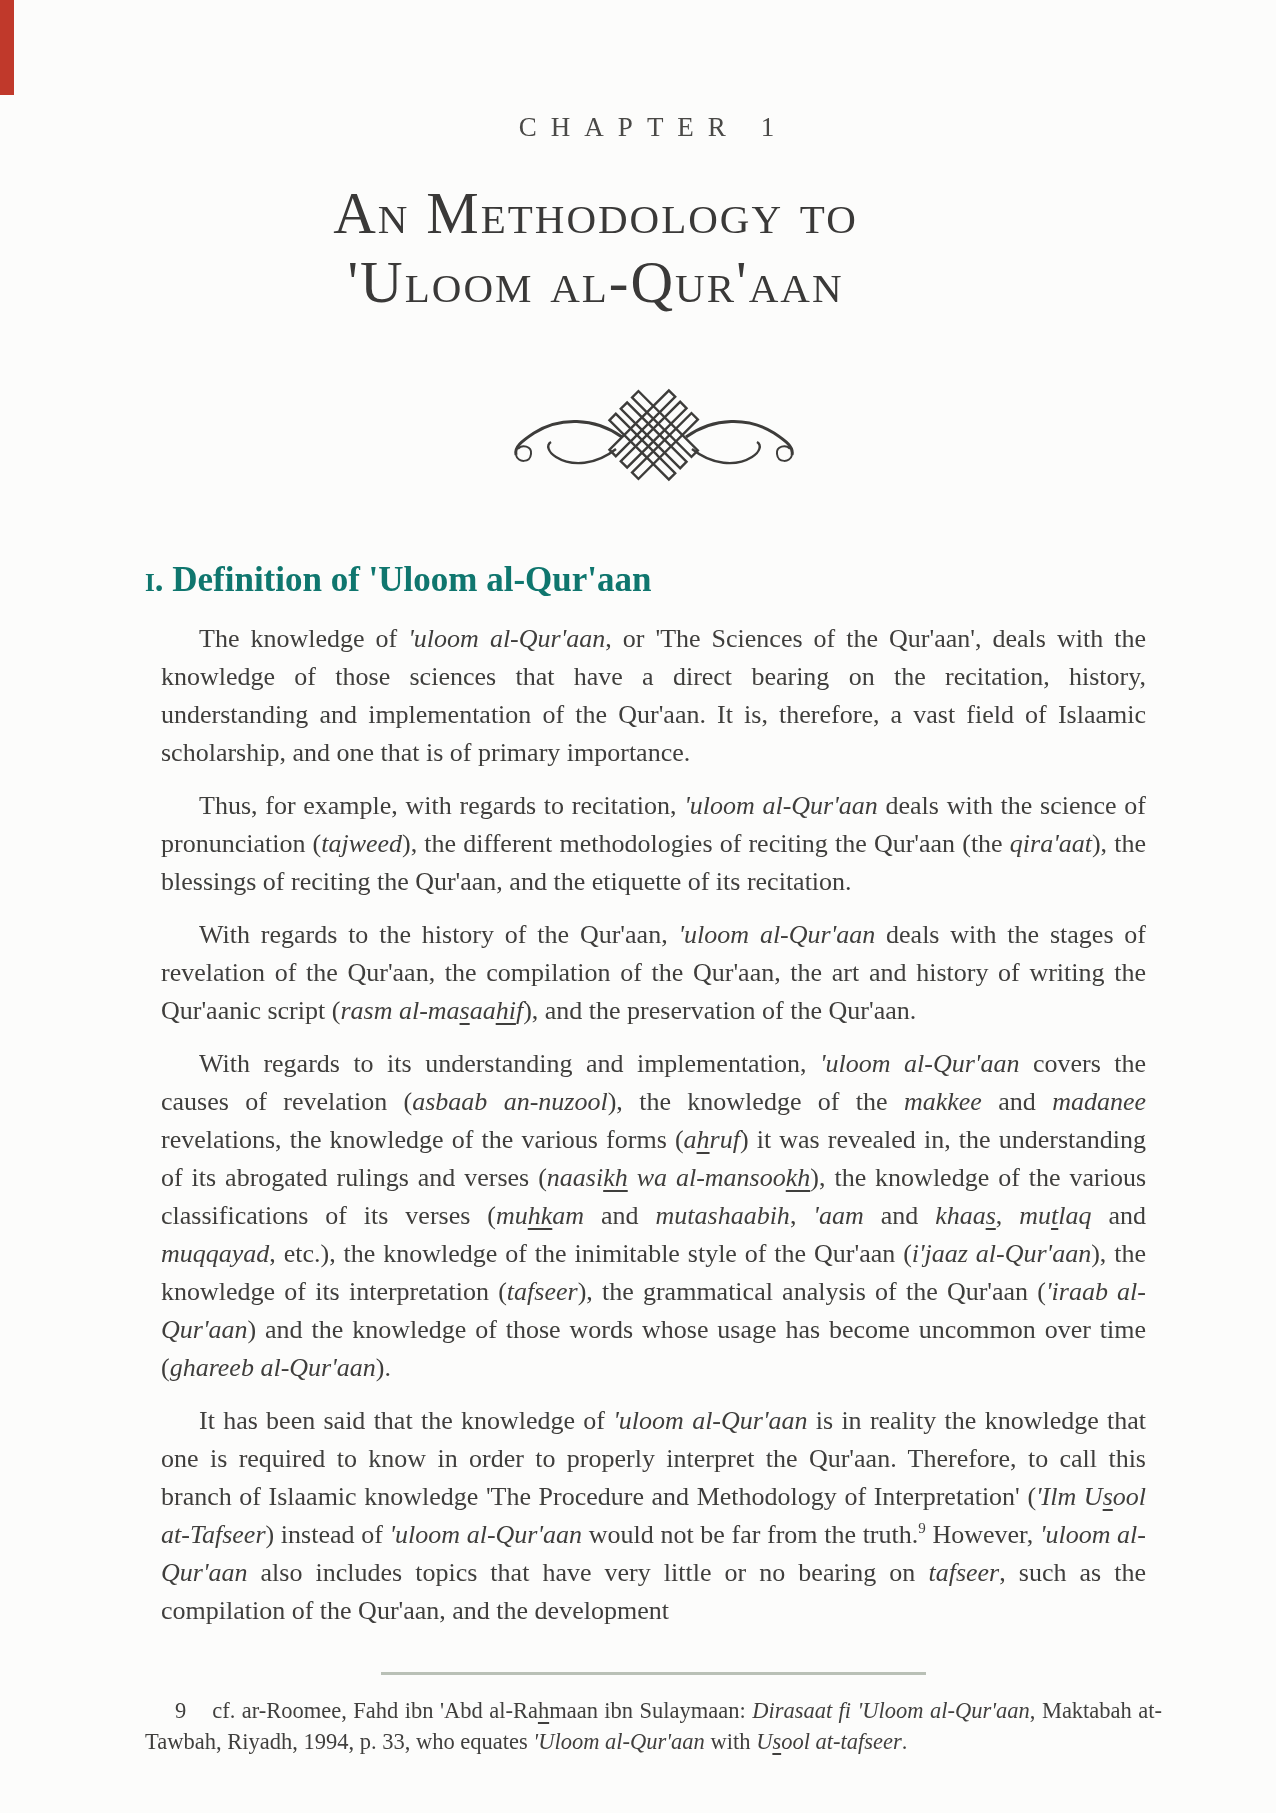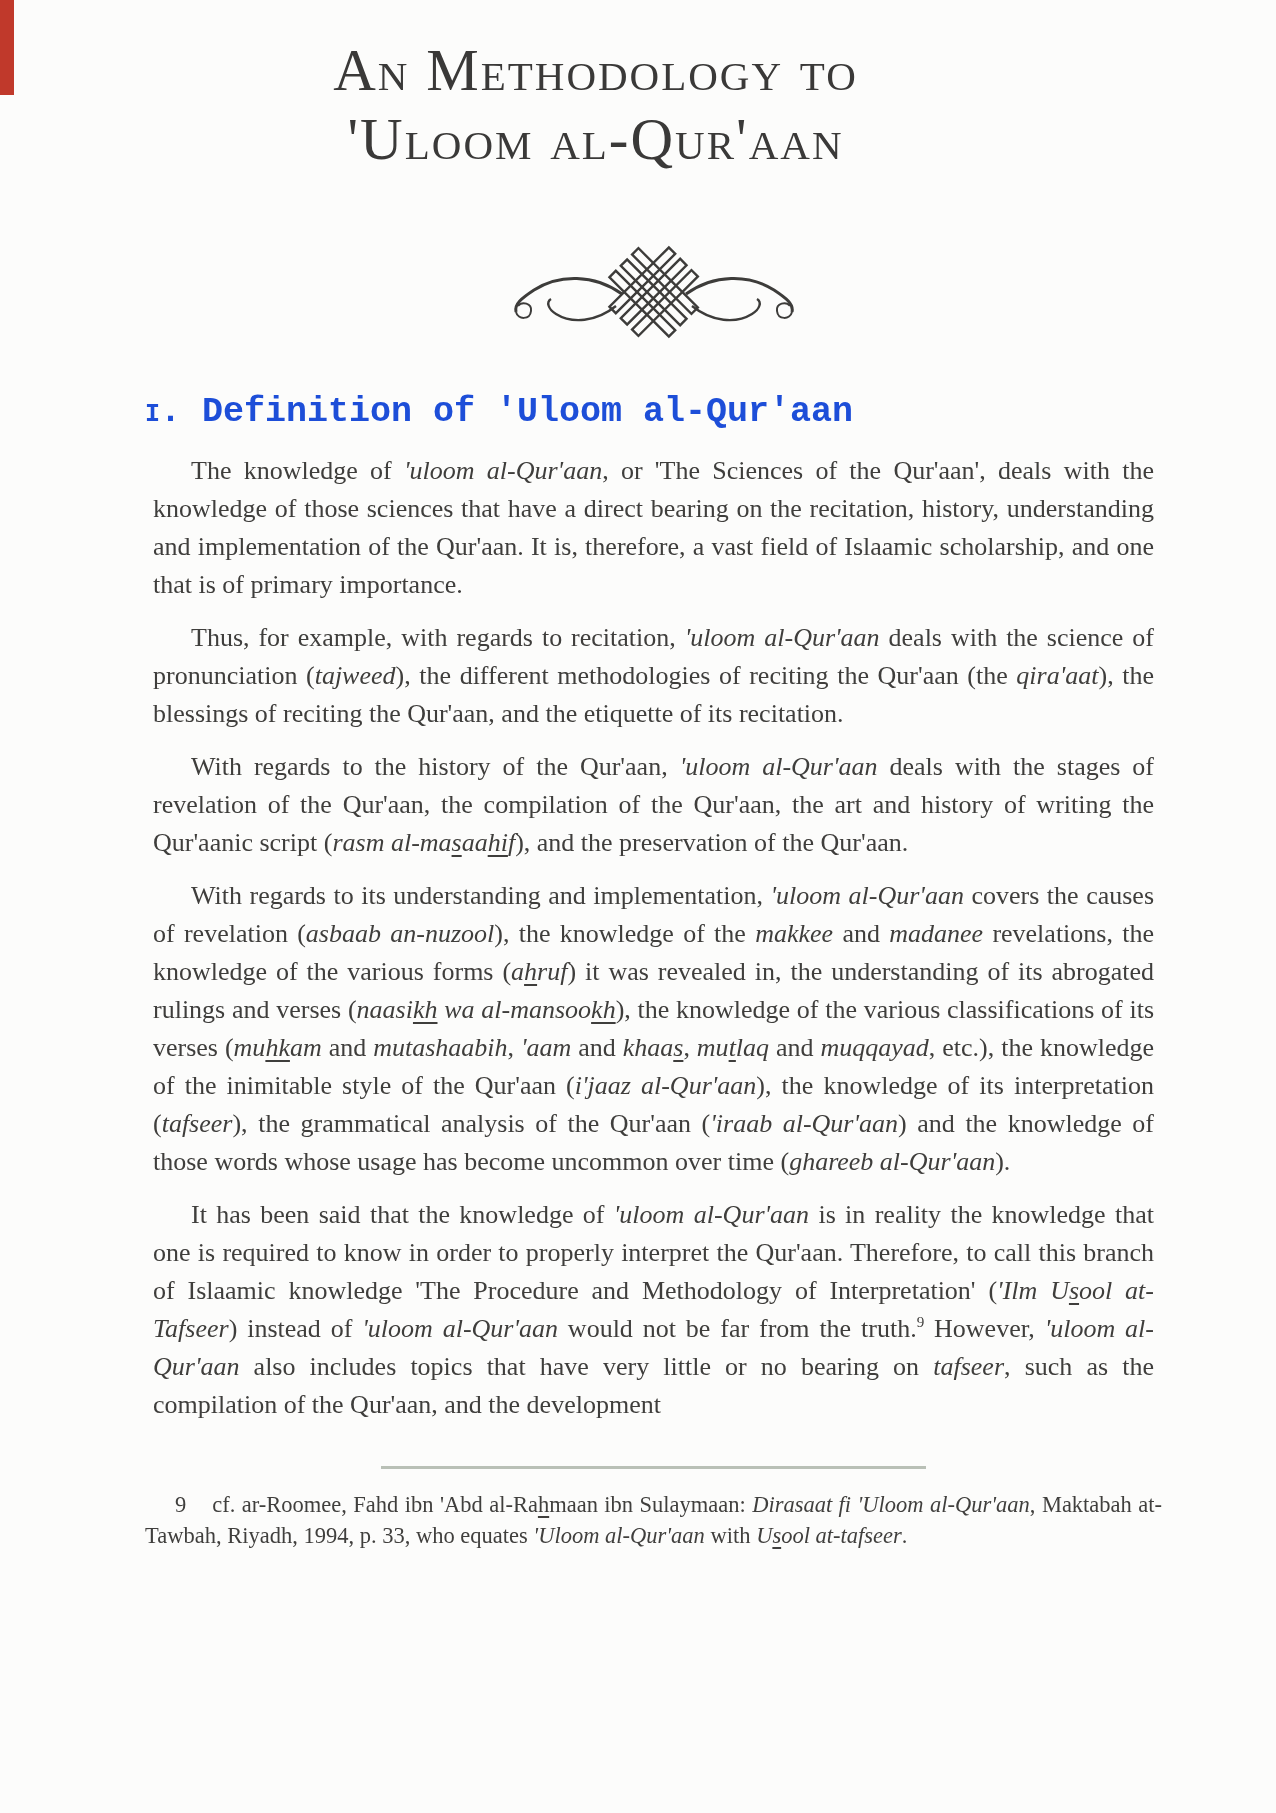--- a/index.html
+++ b/index.html
@@ -34,29 +34,28 @@
     letter-spacing:2px;
     color:#3a3938;
     transform:translateX(-58px);
   }
   .ornament-wrap{
     margin-top:58px;
     text-align:center;
     height:120px;
   }
   .section-heading{
-    margin-top:40px;
+    margin-top:65px;
     margin-bottom:20px;
     font-size:35px;
-    color:#1d4ed8;
-    font-family:Liberation Mono, monospace;
+    color:#0f766e;
   }
   .sc{font-variant:small-caps;}
   p.body{
-    margin:15px 8px;
+    margin:15px 16px;
     font-size:26px;
     line-height:38px;
     text-align:justify;
     text-indent:38px;
   }
   .i{font-style:italic;}
   .iu{font-style:italic;text-decoration:underline;text-underline-offset:4px;text-decoration-thickness:1.5px;}
   .ru{text-decoration:underline;text-underline-offset:4px;text-decoration-thickness:1.5px;}
   sup{font-size:0.58em;line-height:0;}
   .footnote-rule{
@@ -77,20 +76,21 @@
   .fn-num{margin-right:26px;}
   svg .st{stroke:#3d3c3a;fill:none;}
 </style>
 </head>
 <body>
 
 <div class="red-strip" style="background: rgb(192, 57, 43);"></div>
 
 <div class="page">
 
+  <div class="chapter">CHAPTER 1</div>
 
   <div class="book-title">
     <div>An Methodology to</div>
     <div>'Uloom al-Qur'aan</div>
   </div>
 
   <div class="ornament-wrap">
     <svg width="300" height="120" viewBox="0 0 300 120">
 
       <g transform="rotate(45 150 60)">

